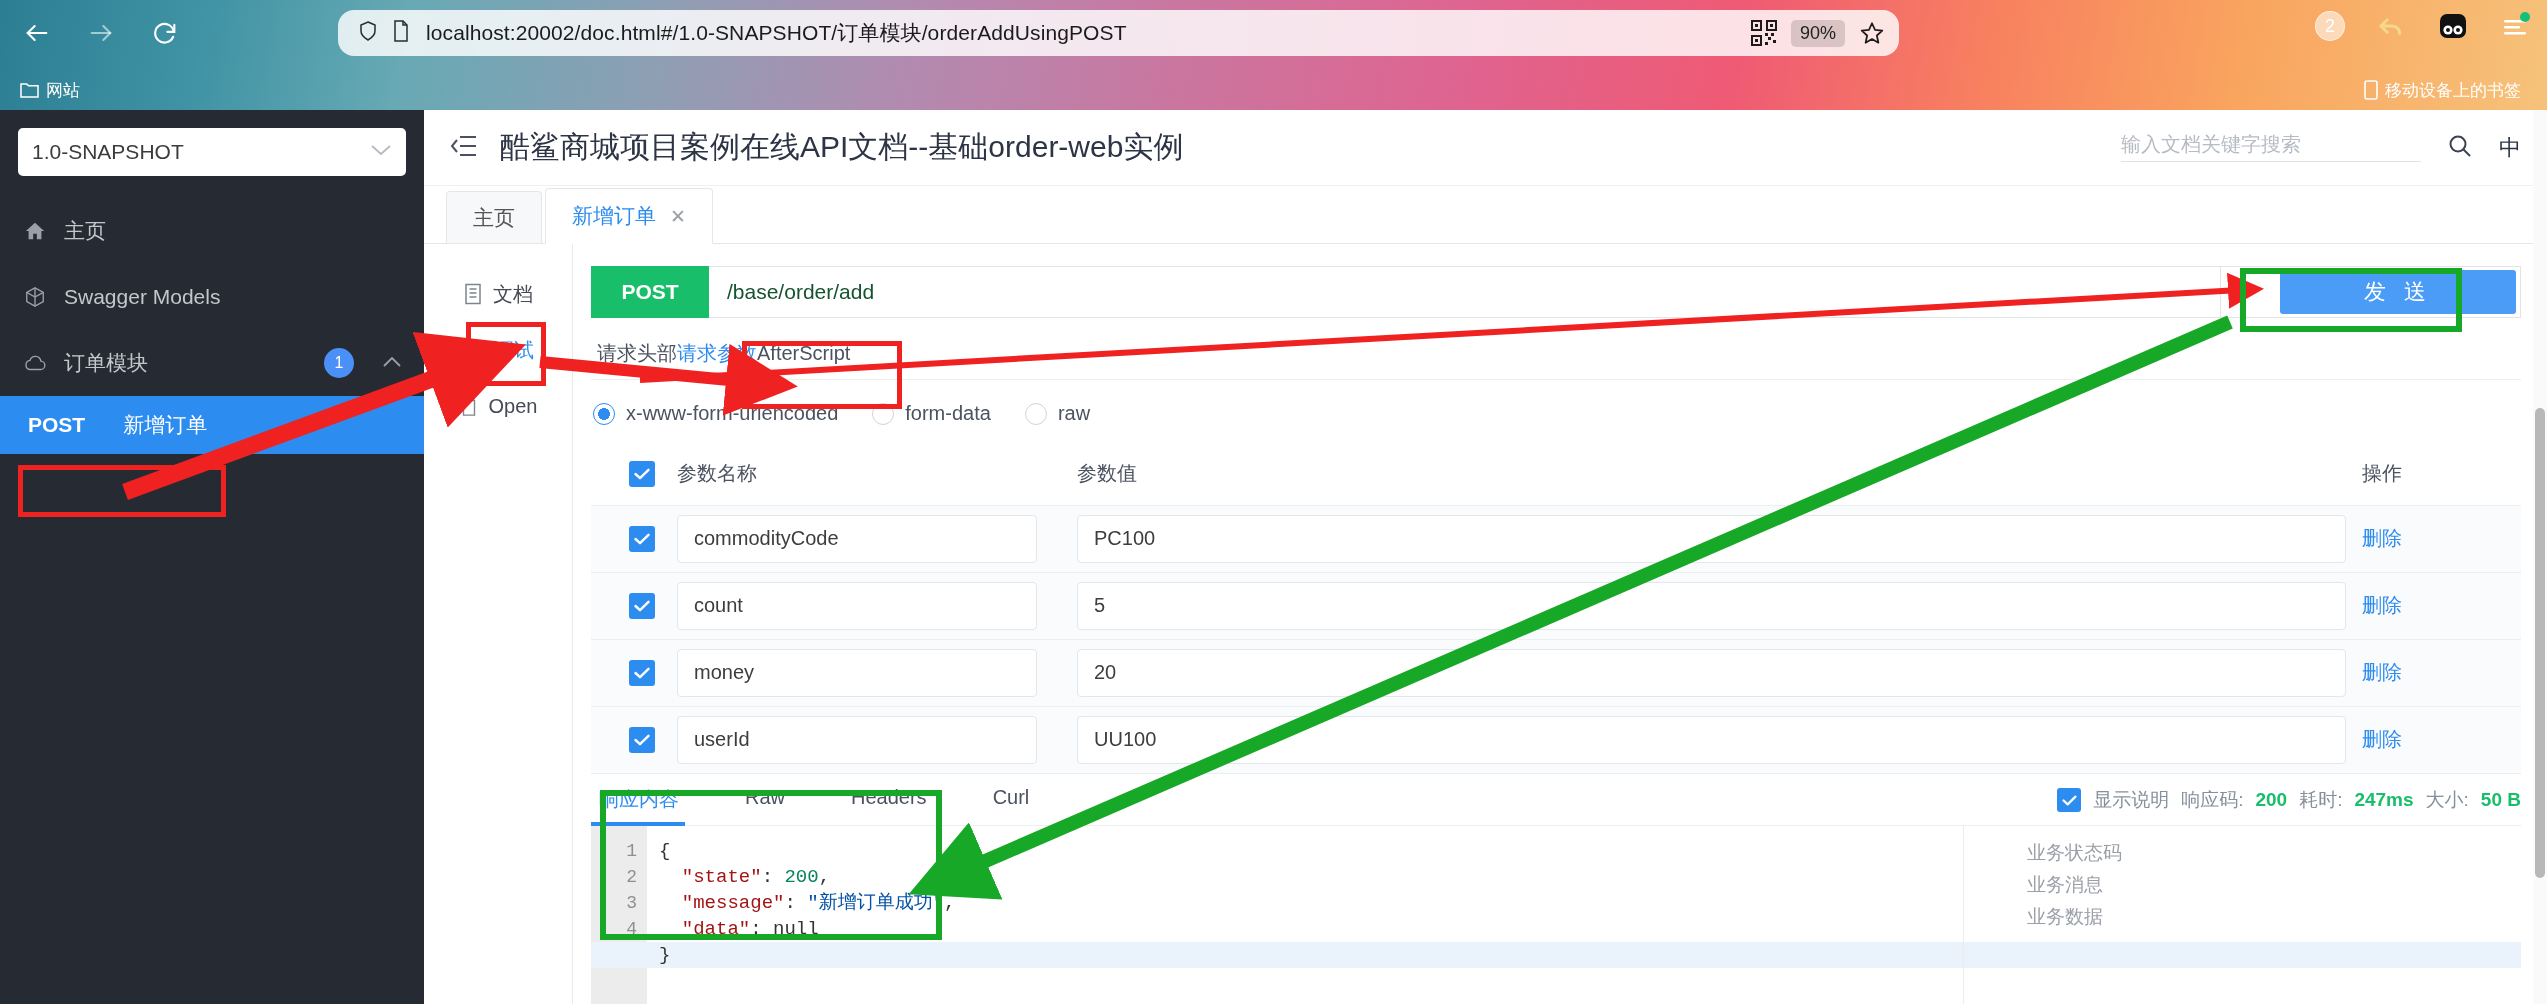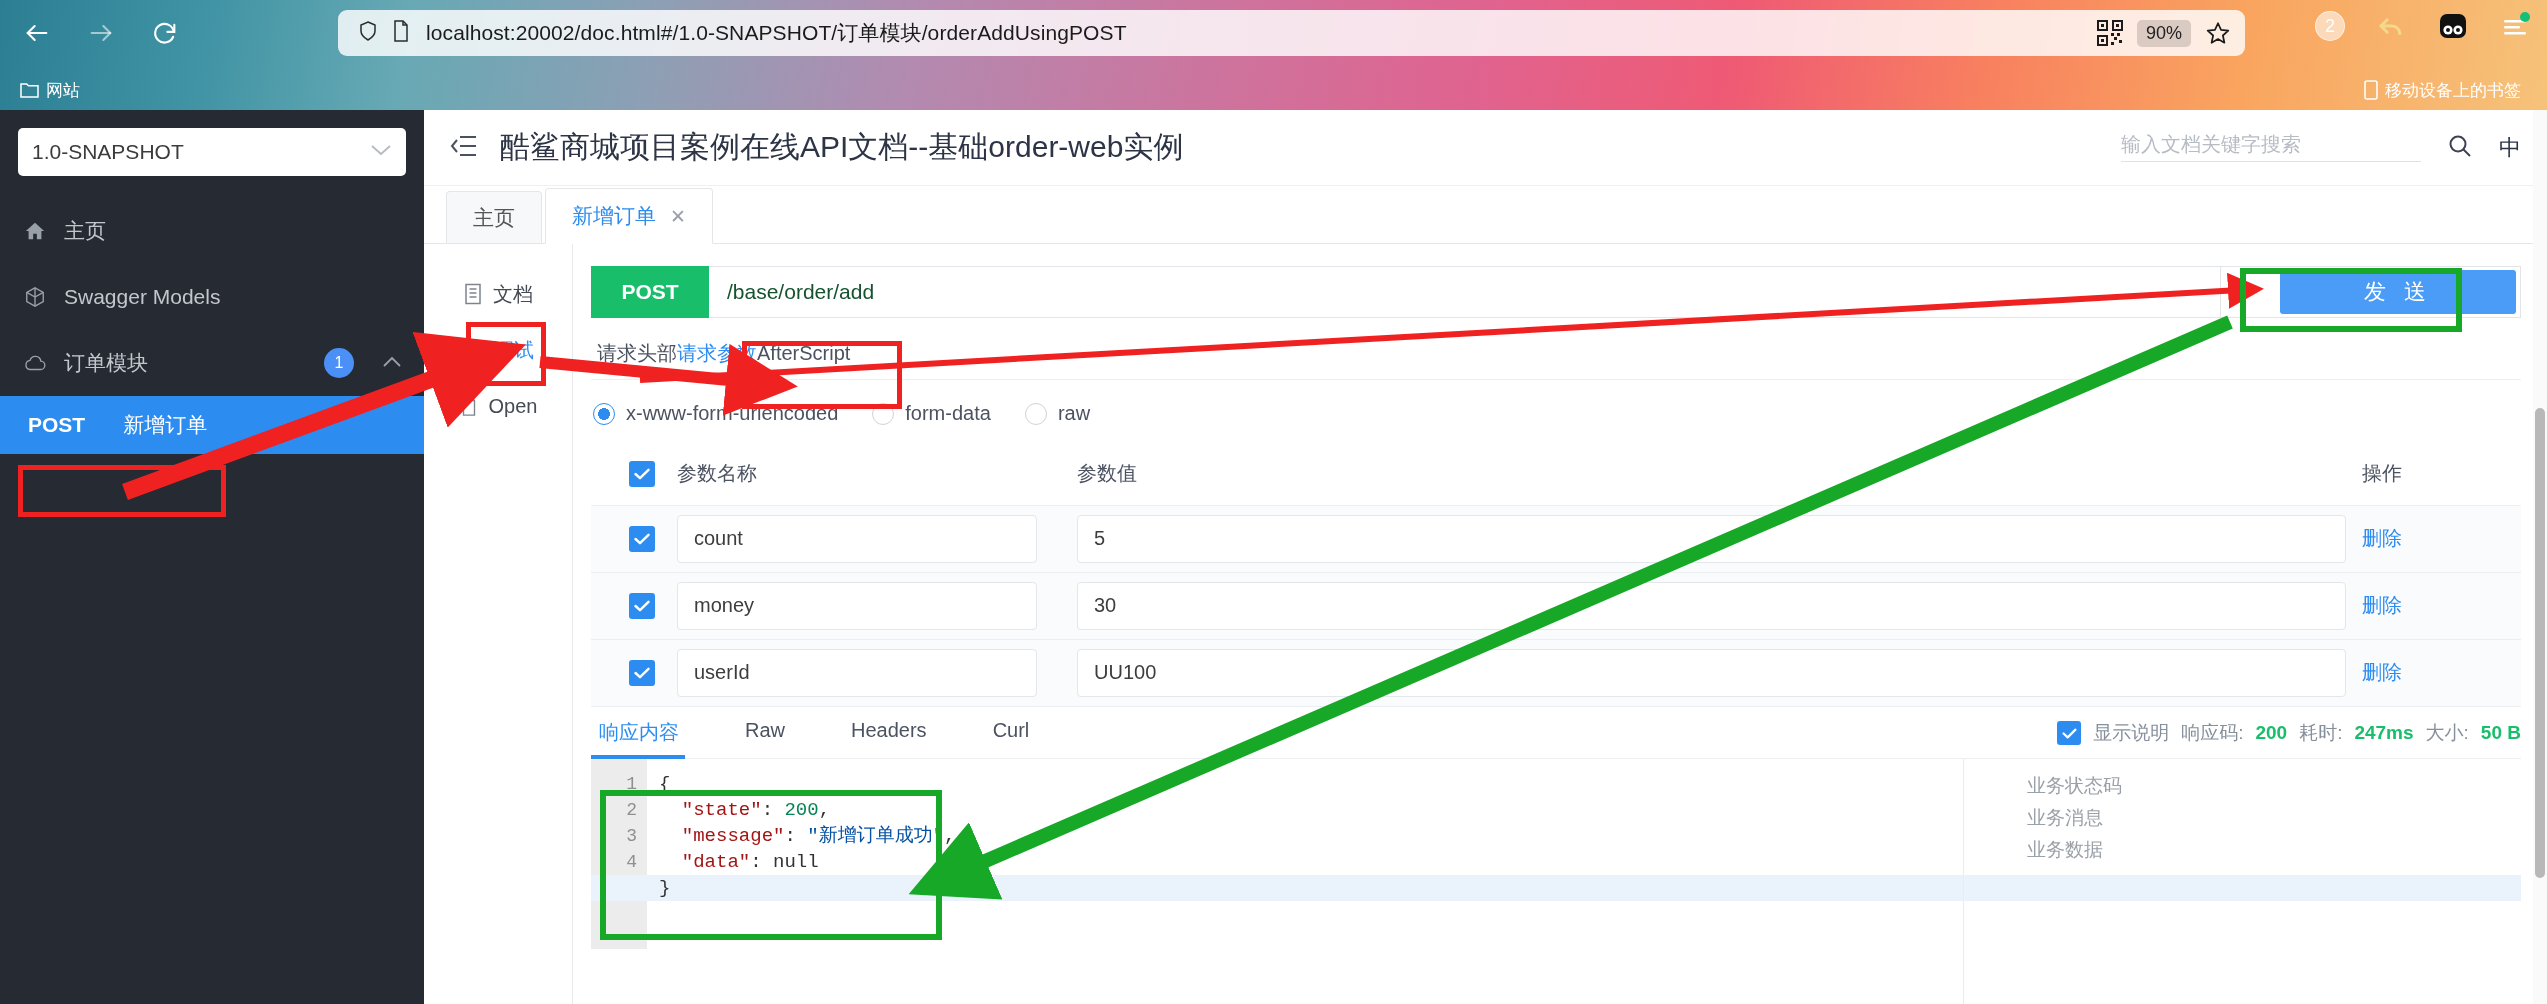--- a/index.html
+++ b/index.html
@@ -21,23 +21,23 @@
   }
   .chrome-top { position:absolute; left:0; top:0; width:100%; height:70px; }
   .nav-btns { position:absolute; left:14px; top:10px; display:flex; gap:18px; align-items:center; }
   .nav-btn {
     width: 46px; height: 46px; display:flex; align-items:center; justify-content:center;
     border-radius: 50%;
   }
   .nav-btn svg { display:block; }
 
   .urlbar {
-    position:absolute; left: 338px; top: 10px; width: 1907px; height: 46px;
+    position:absolute; left: 338px; top: 10px; width: 1561px; height: 46px;
     background: rgba(255,255,255,0.82);
-    border-radius: 9px;
+    border-radius: 16px;
     display:flex; align-items:center; padding: 0 10px;
   }
   .urlbar .shield { margin: 0 10px 0 8px; }
   .urlbar .pagedoc { margin-right: 14px; }
   .url-text {
     font-size: 21px; color: #1b1b1b; letter-spacing: .1px; white-space: nowrap;
     flex: 1 1 auto; overflow: hidden;
   }
   .url-right { display:flex; align-items:center; gap: 14px; padding-right:4px; }
   .qr-icon { width: 26px; height: 26px; }
@@ -487,40 +487,56 @@
             <tbody>
               <tr>
                 <td class="col-chk">
                   <span class="chk">
                     <svg width="16" height="12" viewBox="0 0 16 12" fill="none" stroke="#fff" stroke-width="2.4" stroke-linecap="round" stroke-linejoin="round">
                         <polyline points="1.5,6 6,10.2 14.5,1.8"></polyline>
                       </svg>
                   </span>
                 </td>
                 <td>
-                    <span class="pinput name">count</span>
-                  </td>
-                <td>
-                    <span class="pinput">5</span>
+                    <span class="pinput name">commodityCode</span>
+                  </td>
+                <td>
+                    <span class="pinput">PC100</span>
                   </td>
                 <td class="col-op"><span class="op-link">删除</span></td>
               </tr>
               <tr>
                 <td class="col-chk">
                   <span class="chk">
                     <svg width="16" height="12" viewBox="0 0 16 12" fill="none" stroke="#fff" stroke-width="2.4" stroke-linecap="round" stroke-linejoin="round">
                         <polyline points="1.5,6 6,10.2 14.5,1.8"></polyline>
                       </svg>
                   </span>
                 </td>
                 <td>
+                    <span class="pinput name">count</span>
+                  </td>
+                <td>
+                    <span class="pinput">5</span>
+                  </td>
+                <td class="col-op"><span class="op-link">删除</span></td>
+              </tr>
+              <tr>
+                <td class="col-chk">
+                  <span class="chk">
+                    <svg width="16" height="12" viewBox="0 0 16 12" fill="none" stroke="#fff" stroke-width="2.4" stroke-linecap="round" stroke-linejoin="round">
+                        <polyline points="1.5,6 6,10.2 14.5,1.8"></polyline>
+                      </svg>
+                  </span>
+                </td>
+                <td>
                     <span class="pinput name">money</span>
                   </td>
                 <td>
-                    <span class="pinput">30</span>
+                    <span class="pinput">20</span>
                   </td>
                 <td class="col-op"><span class="op-link">删除</span></td>
               </tr>
               <tr>
                 <td class="col-chk">
                   <span class="chk">
                     <svg width="16" height="12" viewBox="0 0 16 12" fill="none" stroke="#fff" stroke-width="2.4" stroke-linecap="round" stroke-linejoin="round">
                         <polyline points="1.5,6 6,10.2 14.5,1.8"></polyline>
                       </svg>
                   </span>

